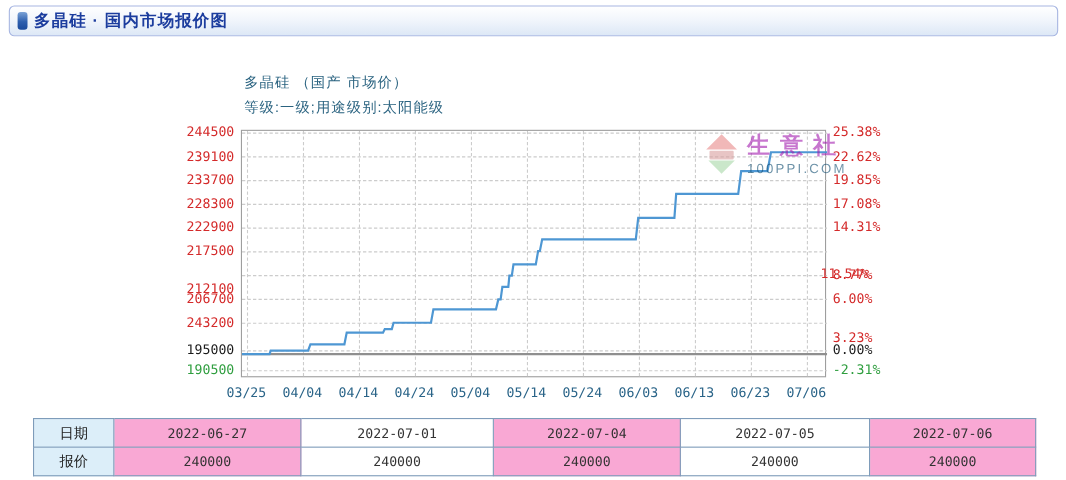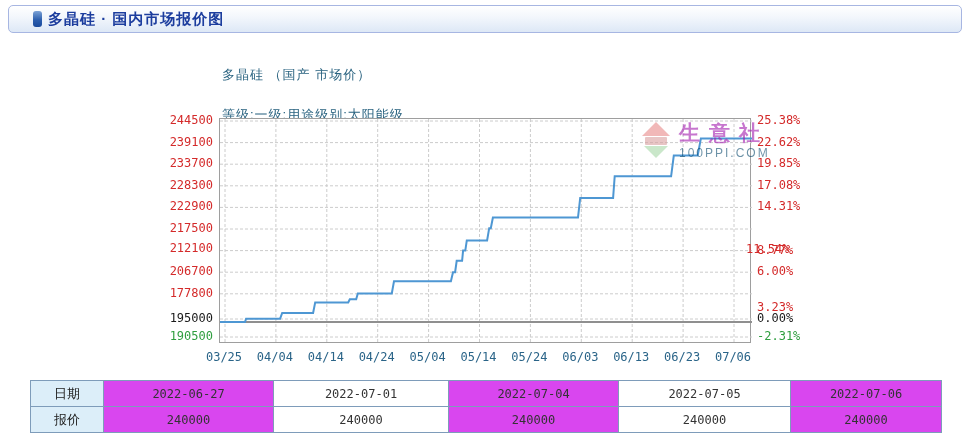--- a/index.html
+++ b/index.html
@@ -4,32 +4,32 @@
 <style>
   * { margin:0; padding:0; box-sizing:border-box; }
   html,body { width:969px; height:436px; background:#ffffff; font-family:"Liberation Sans", sans-serif; overflow:hidden; }
   .abs { position:absolute; }
 
   
   .header-bar {
     left:8px; top:5px; width:954px; height:28px;
     border:1px solid #a7b6e2; border-radius:5px;
     background:linear-gradient(to bottom,#ffffff 0%,#f2f6fc 45%,#dde8f6 100%);
-    display:flex; align-items:center; padding-left:24px;
+    display:flex; align-items:center; padding-left:7px;
   }
   .header-tick {
     width:9px; height:16px; border-radius:3px;
     background:linear-gradient(to bottom,#7ba2d6 0%,#2d5fae 55%,#1a4a9c 100%);
     margin-right:6px;
   }
   .header-title { font-size:15px; font-weight:bold; color:#1c3d9e; letter-spacing:1px; }
 
   
   .chart-title   { left:222px; top:66px;  font-size:13px; color:#2a6380; letter-spacing:1px; }
-  .chart-subtitle{ left:222px; top:106px;  font-size:13px; color:#2a6380; letter-spacing:1px; }
+  .chart-subtitle{ left:222px; top:89px;  font-size:13px; color:#2a6380; letter-spacing:1px; }
 
   
   .plot { left:219px; top:118px; width:532px; height:225px; border:1px solid #9e9e9e; background:#fff; }
   .axis-label { position:absolute; height:14px; line-height:14px; font-size:12px; font-family:"DejaVu Sans Mono", monospace; white-space:nowrap; }
   .axis-left  { width:50px; text-align:right; }
   .axis-right { text-align:left; }
   .c-up   { color:#d42a2a; }
   .c-base { color:#1a1a1a; }
   .c-down { color:#2f9e3f; }
   .x-label { position:absolute; top:350px; width:44px; text-align:center; font-size:12px; color:#2a6488; font-family:"DejaVu Sans Mono", monospace; }
@@ -43,21 +43,21 @@
   .wm-text .wm-name   { font-size:21px; font-weight:bold; color:#a21caf; letter-spacing:9px; line-height:22px; }
   .wm-text .wm-domain { font-size:12px; color:#0c4a6e; letter-spacing:2px; margin-top:2px; }
 
   
   .quote-table { left:30px; top:380px; width:911px; border-collapse:collapse; table-layout:fixed; }
   .quote-table td {
     border:1px solid #7e9cba; height:26px; text-align:center;
     font-size:12px; color:#333; font-family:"DejaVu Sans Mono", monospace;
   }
   .quote-table td.rowhdr { background:#dceef9; font-family:"Liberation Sans", sans-serif; font-size:13px; color:#222; }
-  .quote-table td.tint { background:#d946ef; }
+  .quote-table td.tint { background:#f9a8d4; }
 </style>
 </head>
 <body>
 
 <div class="abs header-bar">
   <span class="header-tick"></span>
   <span class="header-title">多晶硅 · 国内市场报价图</span>
 </div>
 
 <div class="abs chart-title">多晶硅 （国产 市场价）</div>
@@ -104,23 +104,23 @@
   </div>
 </div>
 
 <div id="y-left">
     <div class="abs axis-label axis-left c-up" style="left: 163px; top: 113px;">244500</div>
     <div class="abs axis-label axis-left c-up" style="left: 163px; top: 134.6px;">239100</div>
     <div class="abs axis-label axis-left c-up" style="left: 163px; top: 156.2px;">233700</div>
     <div class="abs axis-label axis-left c-up" style="left: 163px; top: 177.8px;">228300</div>
     <div class="abs axis-label axis-left c-up" style="left: 163px; top: 199.4px;">222900</div>
     <div class="abs axis-label axis-left c-up" style="left: 163px; top: 221px;">217500</div>
-    <div class="abs axis-label axis-left c-up" style="left: 163px; top: 241px;">212100</div>
+    <div class="abs axis-label axis-left c-up" style="left: 163px; top: 255px;">212100</div>
     <div class="abs axis-label axis-left c-up" style="left: 163px; top: 264.2px;">206700</div>
-    <div class="abs axis-label axis-left c-up" style="left: 163px; top: 285.8px;">177800</div>
+    <div class="abs axis-label axis-left c-up" style="left: 163px; top: 285.8px;">243200</div>
     <div class="abs axis-label axis-left c-base" style="left: 163px; top: 311px;">195000</div>
     <div class="abs axis-label axis-left c-down" style="left: 163px; top: 329px;">190500</div>
   </div>
 <div id="y-right">
     <div class="abs axis-label axis-right c-up" style="left: 757px; top: 113px;">25.38%</div>
     <div class="abs axis-label axis-right c-up" style="left: 757px; top: 134.6px;">22.62%</div>
     <div class="abs axis-label axis-right c-up" style="left: 757px; top: 156.2px;">19.85%</div>
     <div class="abs axis-label axis-right c-up" style="left: 757px; top: 177.8px;">17.08%</div>
     <div class="abs axis-label axis-right c-up" style="left: 757px; top: 199.4px;">14.31%</div>
     <div class="abs axis-label axis-right c-up" style="left: 746px; top: 221px; margin-top: 21px;">11.54%</div>

